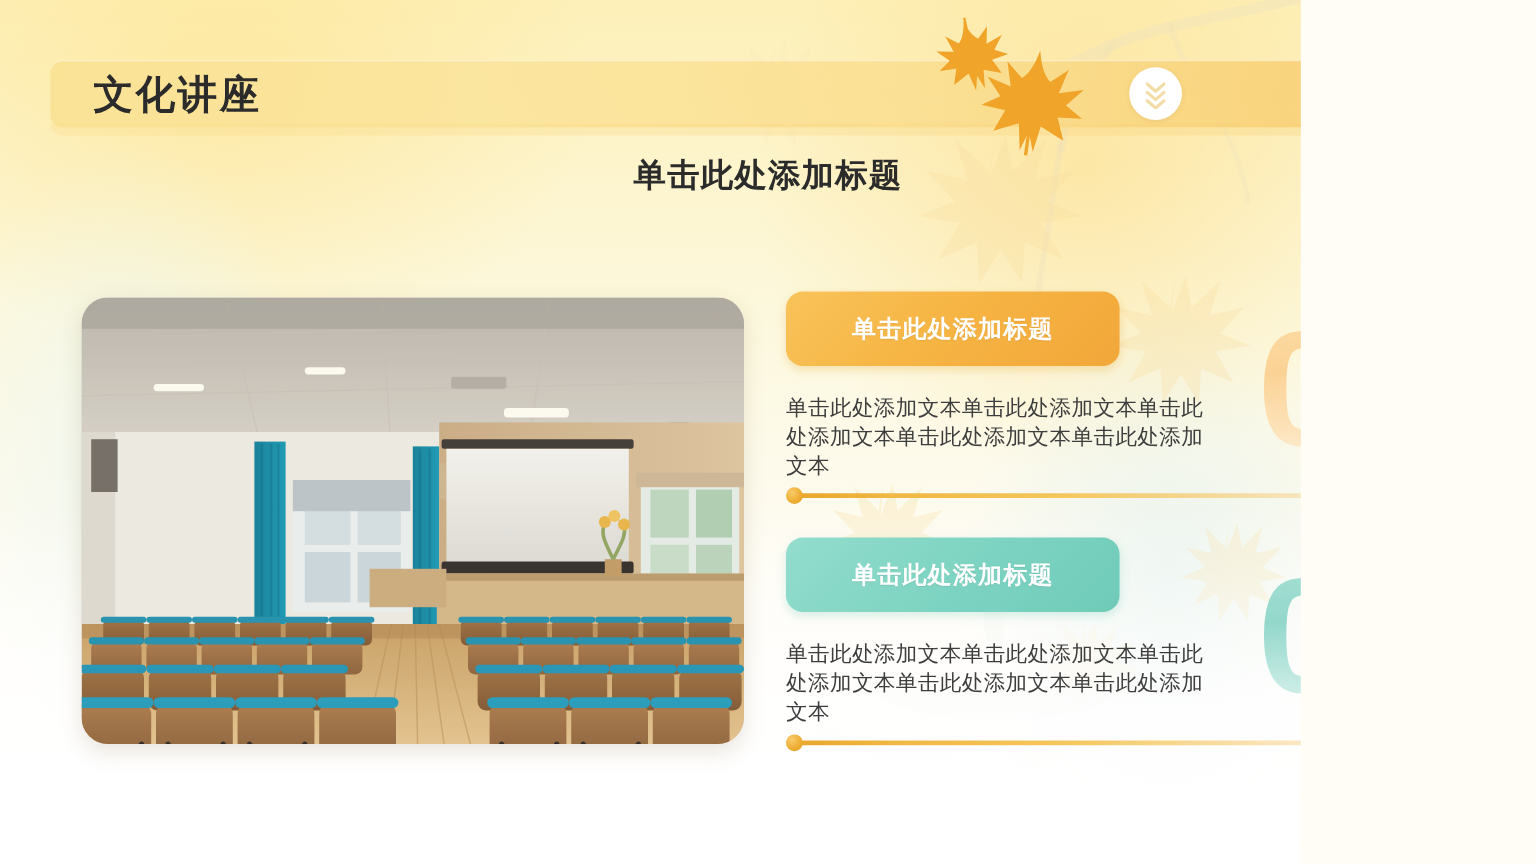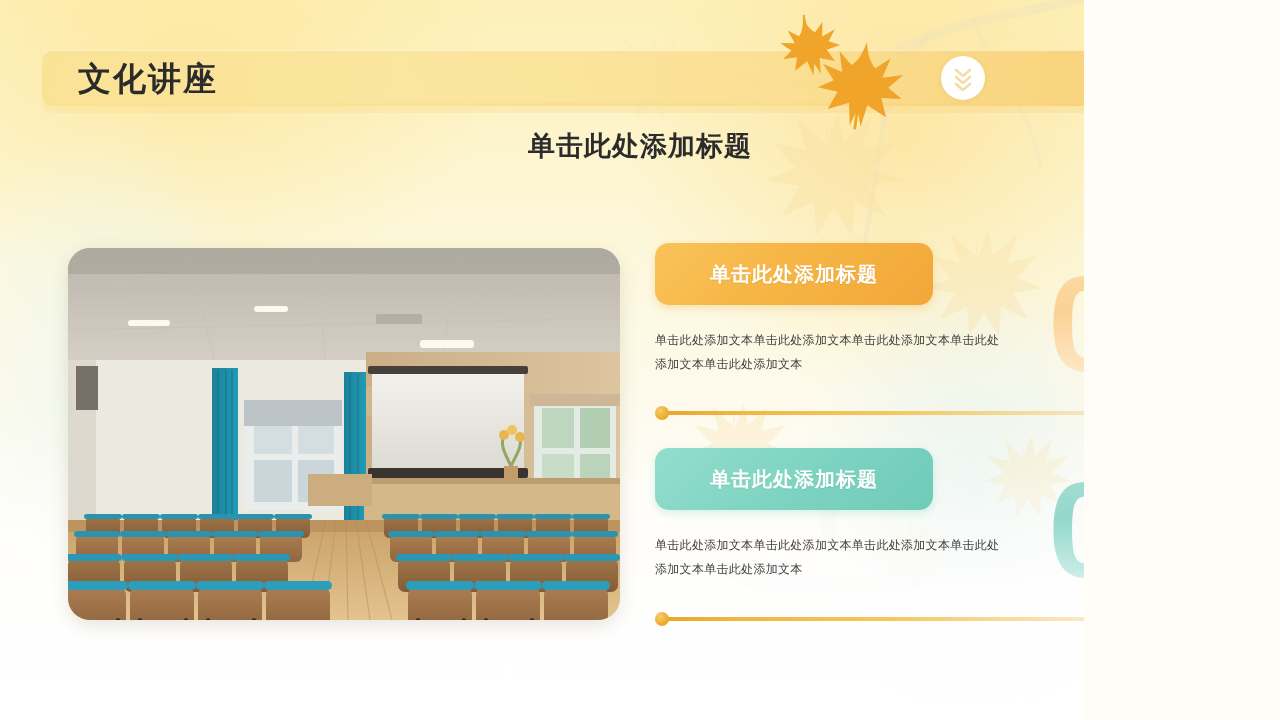--- a/index.html
+++ b/index.html
@@ -146,21 +146,21 @@
     box-shadow:0 3px 8px rgba(232,160,40,.28);
   }
   .pill-teal{
     background:linear-gradient(135deg,#93ddcd 0%,#7fd4c2 48%,#6fcbb8 100%);
     box-shadow:0 3px 8px rgba(110,200,182,.28);
   }
 
   .body-text{
     margin-top:23px;
     width:352px;
-    font-size:12px;
+    font-size:18px;
     line-height:24px;
     color:#3d3d3d;
     letter-spacing:.3px;
   }
 
   
   .divider{
     position:absolute; z-index:4;
     left:655px; width:578px; height:14px;
   }

